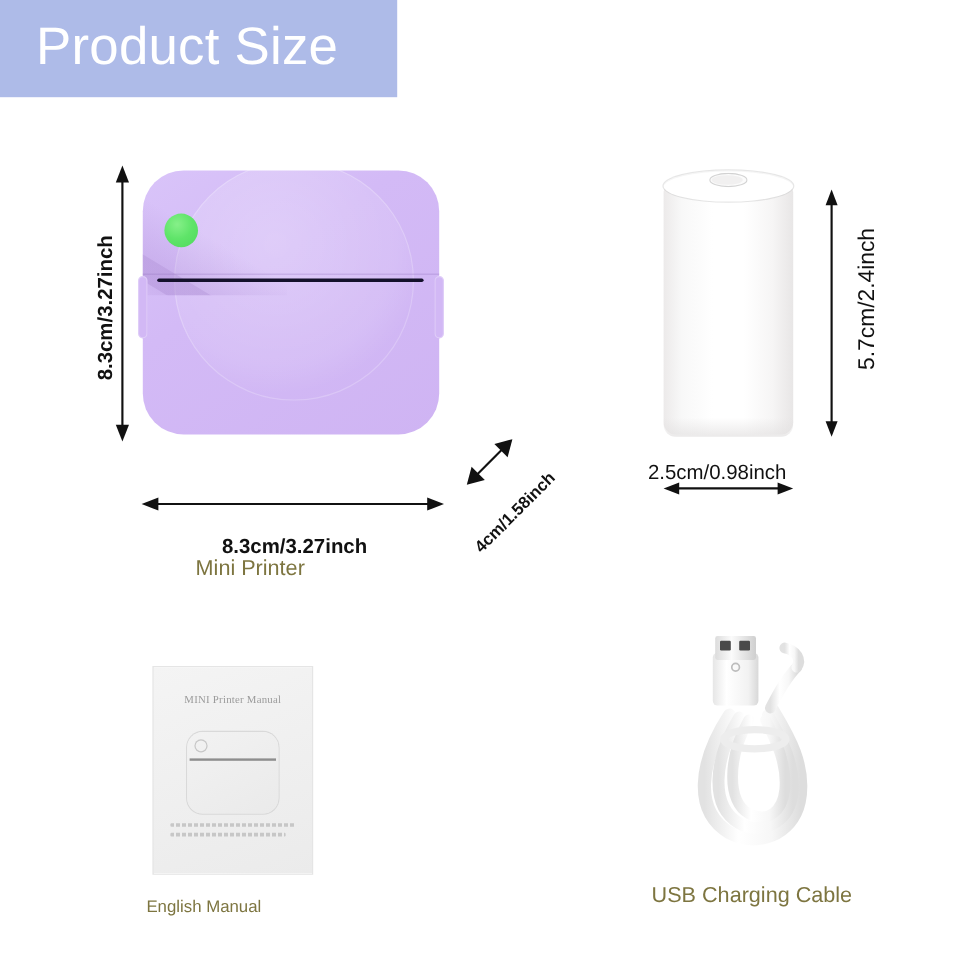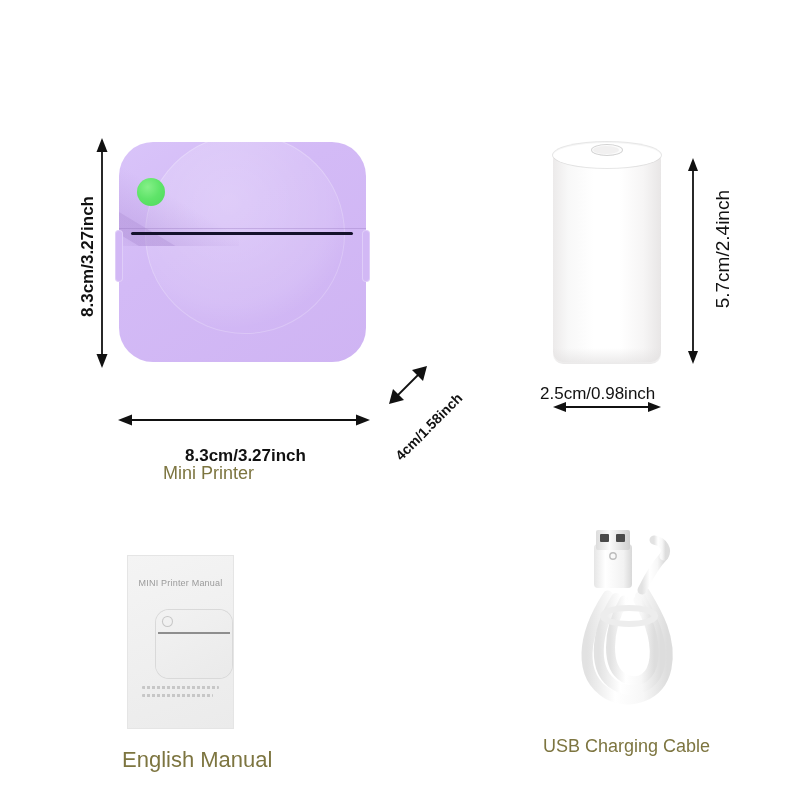--- a/index.html
+++ b/index.html
@@ -243,22 +243,23 @@
     height: 16px;
     border-radius: 0 0 10px 10px;
     background: linear-gradient(180deg, rgba(235,233,233,0) 0%, rgba(226,224,224,0.7) 100%);
   }
 
   
   .manual-wrap {
     position: absolute;
     left: 128px;
     top: 556px;
-    width: 105px;
+    width: 132px;
     height: 172px;
+    font-family: Liberation Serif, serif;
   }
   .manual-page {
     position: absolute;
     inset: 0;
     background: linear-gradient(160deg, #f4f4f4 0%, #efefef 55%, #ebebeb 100%);
     box-shadow: 0 0 0 1px rgba(226,226,226,0.9);
   }
   .manual-title {
     position: absolute;
     left: 0;
@@ -320,20 +321,23 @@
     top: 526px;
     width: 150px;
     height: 190px;
   }
 </style>
 </head>
 <body>
 
 <div class="stage">
 
+  <div class="header-banner">
+    <div class="header-title">Product Size</div>
+  </div>
 
   <div class="printer-wrap">
     <div class="printer-body"></div>
     <div class="printer-emboss"></div>
     <div class="printer-fold"></div>
     <div class="printer-lid-edge"></div>
     <div class="printer-side-tab-l"></div>
     <div class="printer-side-tab-r"></div>
     <div class="printer-seam"></div>
     <div class="printer-button"></div>
@@ -391,21 +395,21 @@
     <div class="manual-printer">
       <div class="manual-printer-btn"></div>
       <div class="manual-printer-seam"></div>
     </div>
     <div class="manual-lines">
       <div class="manual-line l1"></div>
       <div class="manual-line l2"></div>
     </div>
   </div>
 
-  <div class="caption" style="left:122px; top:747px; font-size:22px;">English Manual</div>
+  <div class="caption" style="left:122px; top:747px; font-size:14px;">English Manual</div>
 
   <div class="cable-wrap">
     <svg width="150" height="190" viewBox="0 0 150 190">
       <defs>
         <linearGradient id="wireGrad" x1="0" y1="0" x2="1" y2="0">
           <stop offset="0%" stop-color="#e2e2e2"></stop>
           <stop offset="35%" stop-color="#ffffff"></stop>
           <stop offset="70%" stop-color="#f7f7f7"></stop>
           <stop offset="100%" stop-color="#dddddd"></stop>
         </linearGradient>

